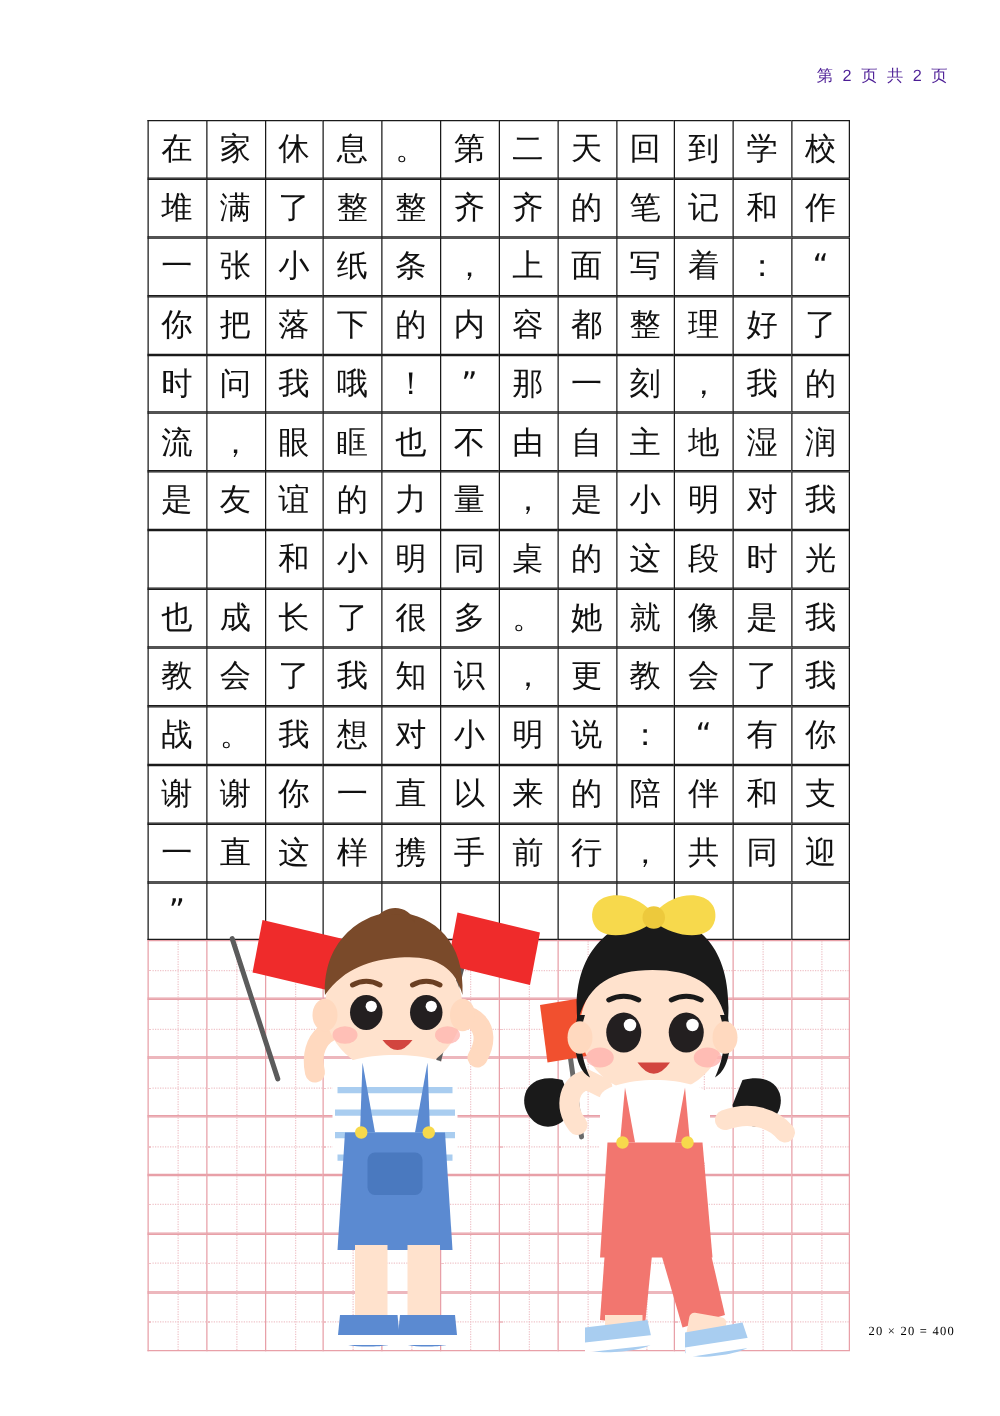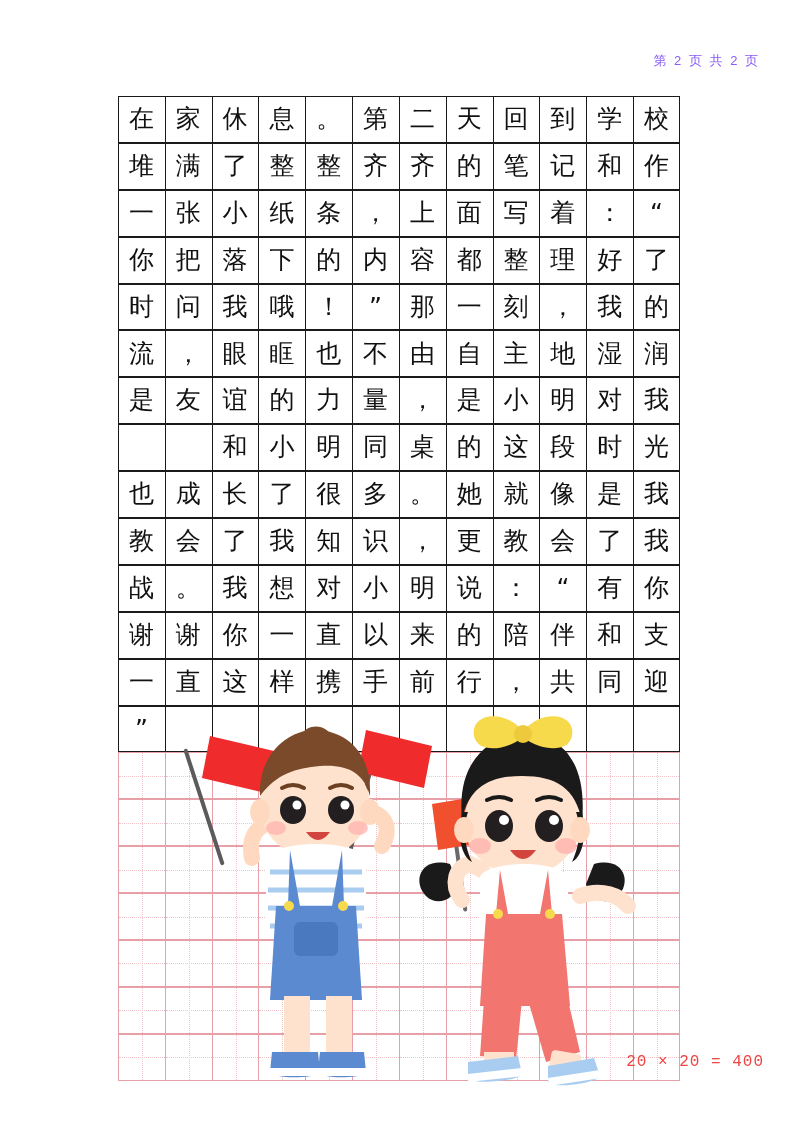--- a/index.html
+++ b/index.html
@@ -21,21 +21,21 @@
     background: #ffffff;
   }
 
   
   .page-header {
     position: absolute;
     top: 52px;
     right: 40px;
     font-family: "Liberation Sans", sans-serif;
     font-size: 13px;
-    color: #8b5cf6;
+    color: #4c1d95;
     letter-spacing: 2px;
   }
 
   
   .sheet {
     position: absolute;
     left: 118px;
     top: 96px;
     width: 562px;
     height: 985px;
@@ -110,23 +110,23 @@
     top: 700px;
     width: 560px;
     height: 400px;
     pointer-events: none;
   }
 
   .counter {
     position: absolute;
     right: 36px;
     bottom: 62px;
-    font-family: Liberation Mono, monospace;
-    font-size: 16px;
-    color: #ef4444;
+    font-family: Liberation Serif, serif;
+    font-size: 10px;
+    color: #000000;
     letter-spacing: 1px;
   }
 </style>
 </head>
 <body>
 
 <div class="page">
 
   <div class="page-header">第 2 页 共 2 页</div>
 

